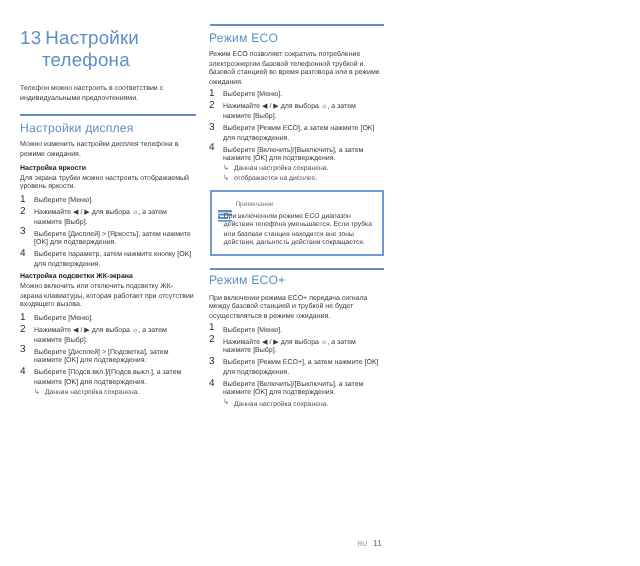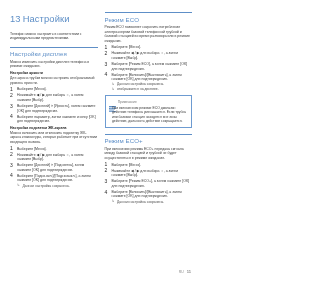--- a/index.html
+++ b/index.html
@@ -105,20 +105,21 @@
 <body>
 
 <div class="page">
 
   <div class="cols">
 
     <div class="col">
 
       <div class="chapter">
         <span class="num">13</span><span>Настройки</span>
+        <span class="ttl2">телефона</span>
       </div>
 
       <p class="lead">Телефон можно настроить в соответствии с индивидуальными предпочтениями.</p>
 
       <div class="sec">Настройки дисплея</div>
 
       <p>Можно изменить настройки дисплея телефона в режиме ожидания.</p>
 
       <div class="sub">Настройка яркости</div>
       <p>Для экрана трубки можно настроить отображаемый уровень яркости.</p>

